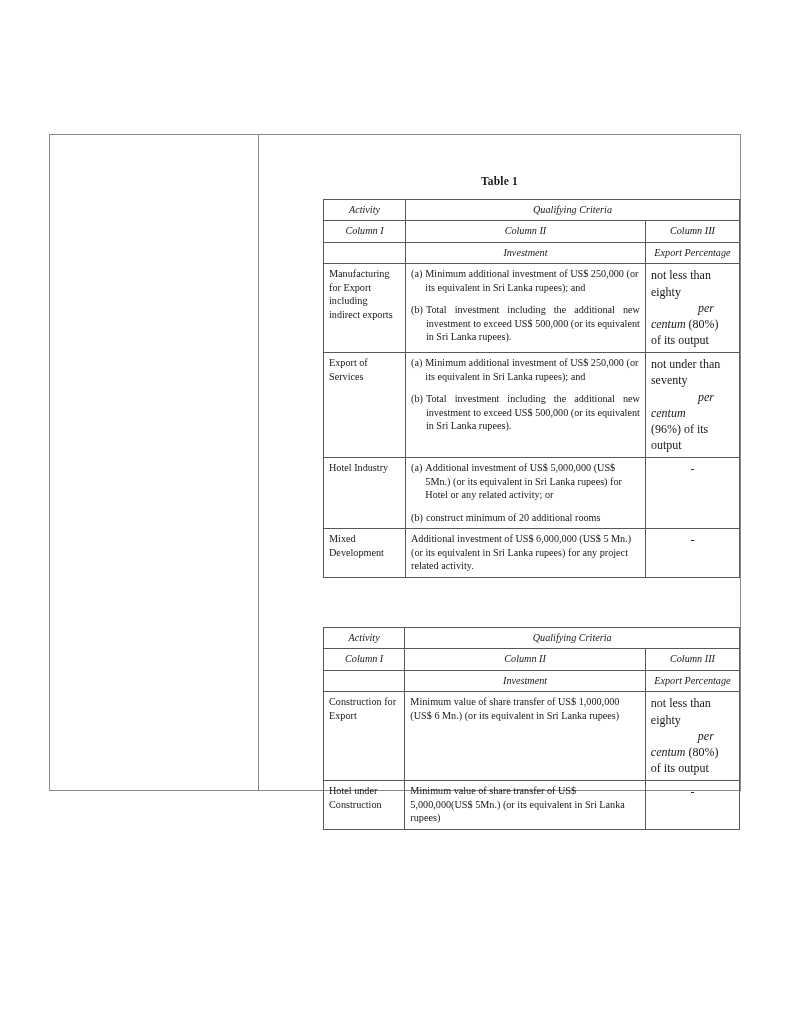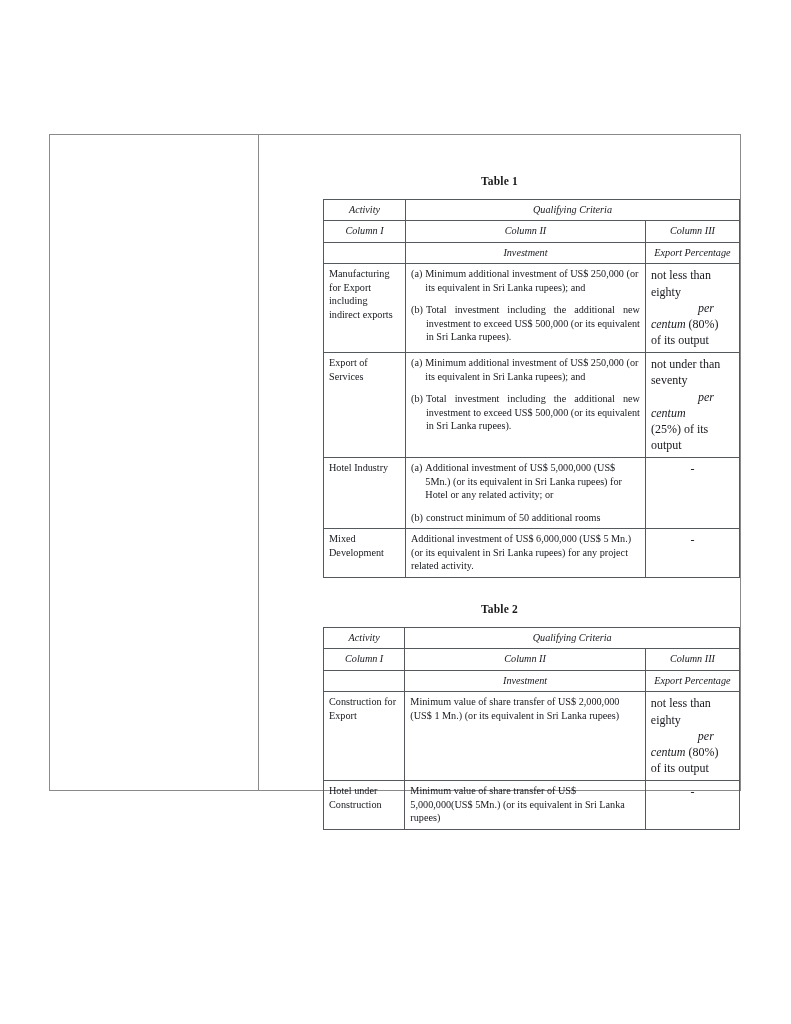--- a/index.html
+++ b/index.html
@@ -175,54 +175,53 @@
                 </div>
                 <div class="gap-para"></div>
                 <div class="item">
                   <span class="marker">(b)</span>
                   <span class="body just">Total investment including the additional new investment to exceed US$ 500,000 (or its equivalent in Sri Lanka rupees).</span>
                 </div>
               </td>
               <td class="col3-cell">
                 <span>not under than</span><br>
                 <span>seventy </span><em>per centum</em><br>
-                <span>(25%) of its output</span>
+                <span>(96%) of its output</span>
               </td>
             </tr>
 
             <tr>
               <td>Hotel Industry</td>
               <td>
                 <div class="item">
                   <span class="marker">(a)</span>
                   <span class="body">Additional investment of US$ 5,000,000 (US$ 5Mn.) (or its equivalent in Sri Lanka rupees) for Hotel or any related activity; or</span>
                 </div>
                 <div class="gap-para"></div>
                 <div class="item">
                   <span class="marker">(b)</span>
-                  <span class="body">construct minimum of 50 additional rooms</span>
+                  <span class="body">construct minimum of 20 additional rooms</span>
                 </div>
               </td>
               <td class="col3-cell dash-cell">-</td>
             </tr>
 
             <tr>
               <td>Mixed Development</td>
               <td>
                 <div class="item">
                   <span class="body">Additional investment of US$ 6,000,000 (US$ 5 Mn.) (or its equivalent in Sri Lanka rupees) for any project related activity.</span>
                 </div>
               </td>
               <td class="col3-cell dash-cell">-</td>
             </tr>
           </tbody>
         </table>
       </div>
 
-      <div id="table2-title" class="table-title">Table 2</div>
 
       <div id="table2-wrap">
         <table class="doc-table">
           <colgroup>
             <col class="c1">
               <col class="c2">
               <col class="c3">
           </colgroup>
           <tbody>
             <tr>
@@ -235,21 +234,21 @@
               <td class="hdr-center">Column III</td>
             </tr>
             <tr>
               <td class="hdr-center"></td>
               <td class="hdr-center">Investment</td>
               <td class="hdr-center">Export Percentage</td>
             </tr>
 
             <tr>
               <td>Construction for Export</td>
-              <td>Minimum value of share transfer of US$ 2,000,000 (US$ 1 Mn.) (or its equivalent in Sri Lanka rupees)</td>
+              <td>Minimum value of share transfer of US$ 1,000,000 (US$ 6 Mn.) (or its equivalent in Sri Lanka rupees)</td>
               <td class="col3-cell">
                 <span>not less than eighty</span><br>
                 <em>per centum</em><span> (80%)</span><br>
                 <span>of its output</span>
               </td>
             </tr>
 
             <tr>
               <td>Hotel under Construction</td>
               <td>Minimum value of share transfer of US$ 5,000,000(US$ 5Mn.) (or its equivalent in Sri Lanka rupees)</td>

